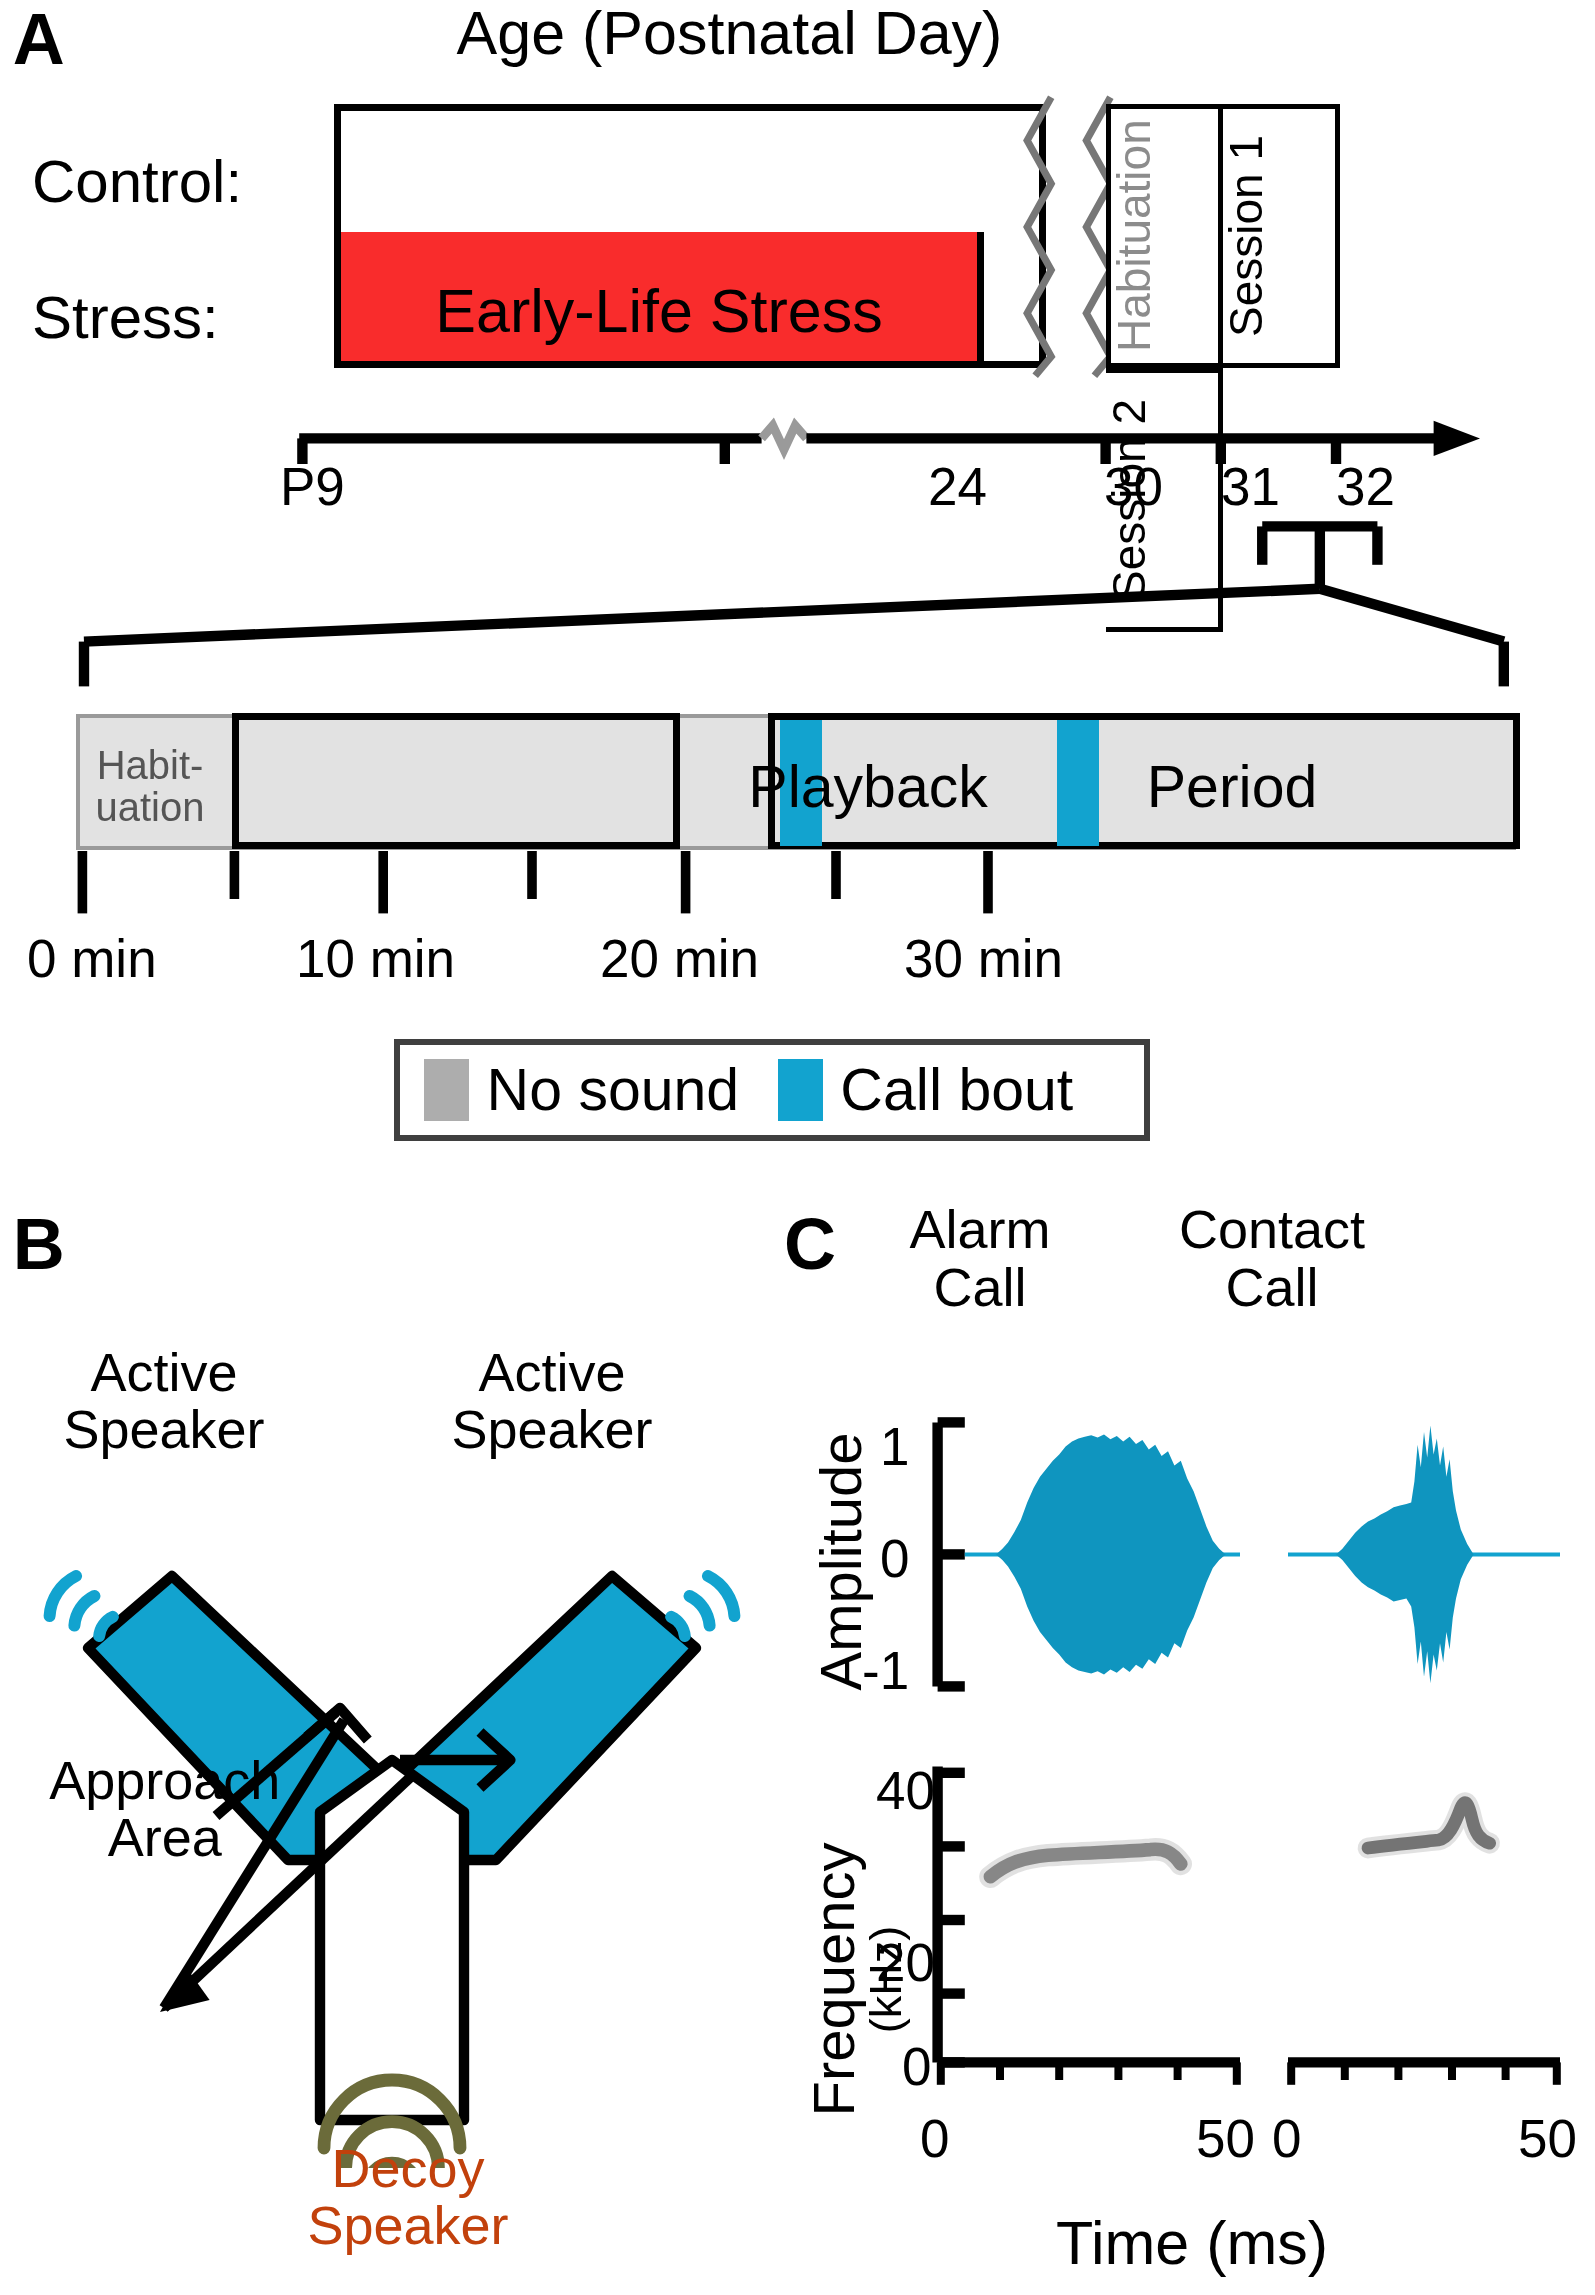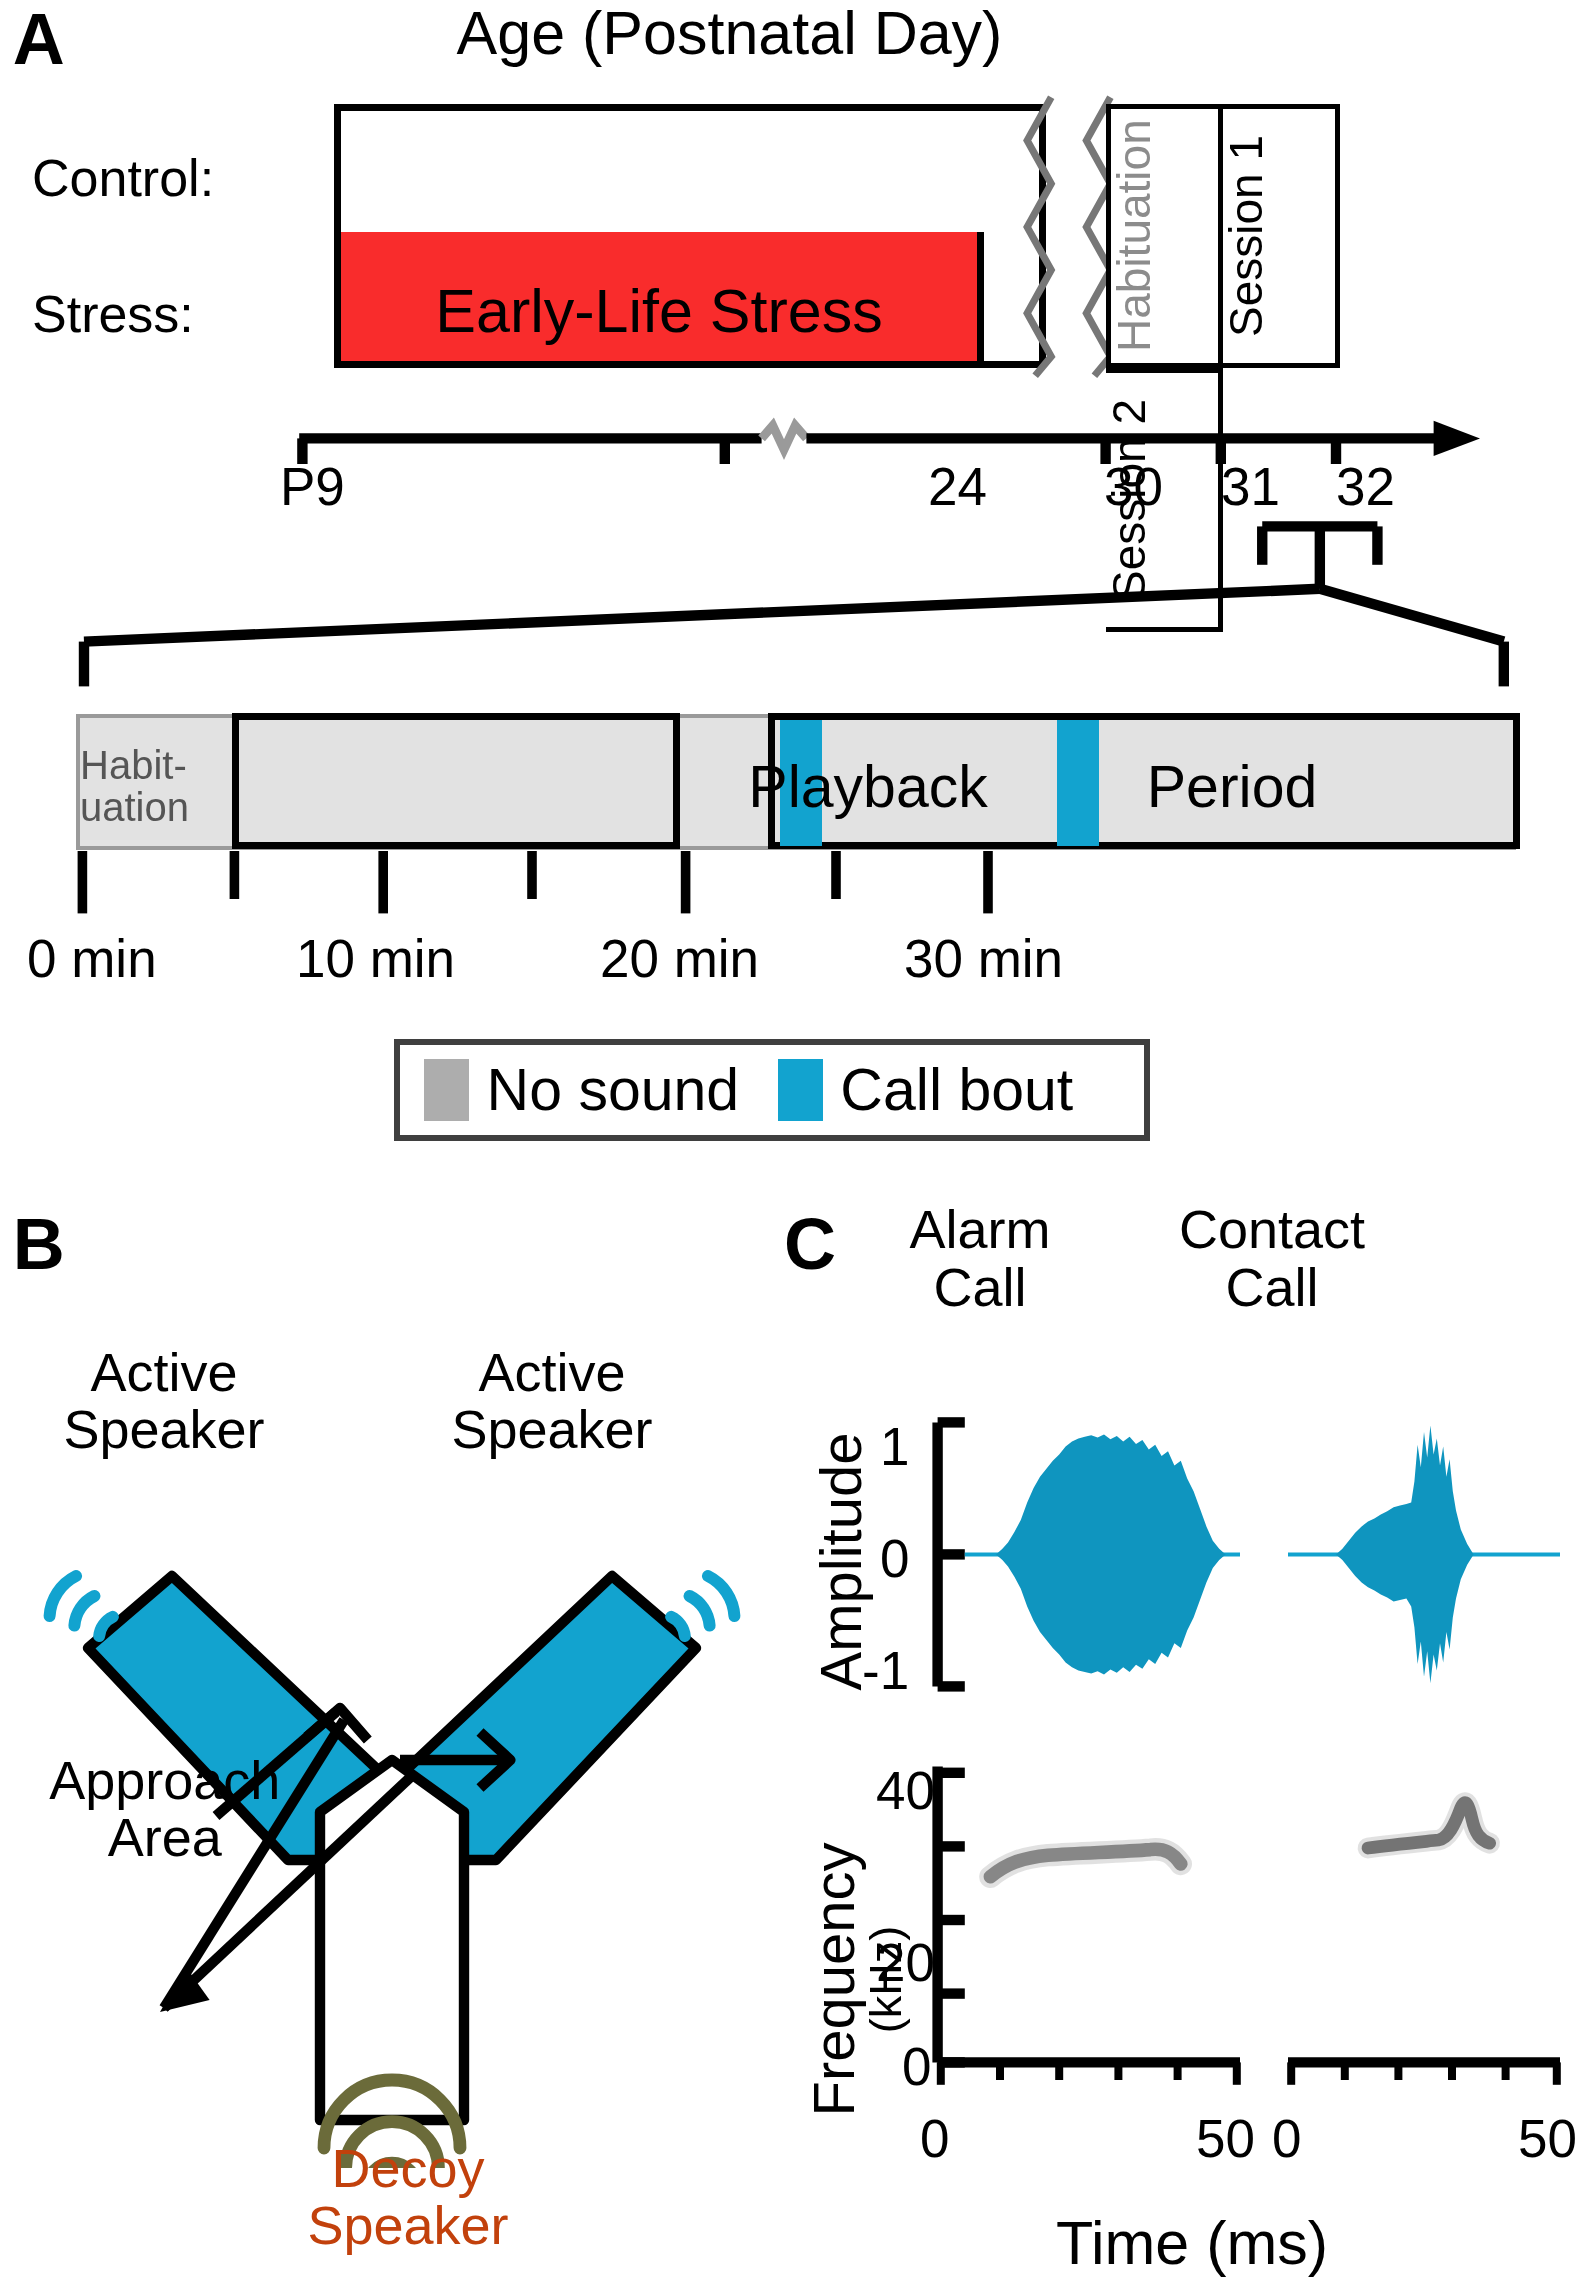--- a/index.html
+++ b/index.html
@@ -4,21 +4,21 @@
 <style>
   html,body{margin:0;padding:0;background:#fff;}
   body{
     width:1595px;height:2295px;position:relative;overflow:hidden;
     font-family:"Liberation Sans","DejaVu Sans",sans-serif;
     color:#000;
   }
   .abs{position:absolute;}
   .panel-letter{font-weight:bold;font-size:72px;line-height:1;}
   .ttl{font-size:61px;line-height:1;}
-  .lbl{font-size:52px;line-height:1;}
+  .lbl{font-size:60px;line-height:1;}
 
   
   #panelA{left:0;top:0;width:1595px;height:1168px;}
   #a-letter{left:12.8px;top:3.2px;}
   #a-title{left:0;top:3.2px;width:1459px;text-align:center;}
 
   #ctrl-label{left:32px;top:152px;}
   #stress-label{left:32px;top:288px;}
 
   
@@ -54,21 +54,21 @@
   #sess-tl{left:76px;top:714px;width:1440px;height:136px;
            box-sizing:border-box;border:4.8px solid #9a9a9a;background:#e2e2e2;}
   .inner-box{position:absolute;box-sizing:border-box;border:7.2px solid #000;background:#e2e2e2;}
   #ib-baseline{left:152px;top:-4.8px;width:448px;height:136px;}
   #ib-playback{left:688px;top:-4.8px;width:752px;height:136px;}
   .bout{position:absolute;top:0;width:42px;height:126px;background:#12a3cf;}
   #bout1{left:4.8px;}
   #bout2{left:282px;}
 
   .tl-txt{position:absolute;font-size:59px;line-height:1;white-space:nowrap;}
-  #t-habit{left:80px;top:744px;width:140px;font-size:40px;color:#555;line-height:1.05;}
+  #t-habit{left:80px;top:744px;width:140px;text-align:center;font-size:40px;color:#555;line-height:1.05;}
   #t-base{left:228px;top:758px;width:448px;text-align:center;}
   #t-play{left:696px;top:758px;width:344px;text-align:center;}
   #t-period{left:1064px;top:758px;width:336px;text-align:center;}
   .mnum{position:absolute;font-size:53px;}
 
   
   #legend{left:394px;top:1039px;width:756px;height:102px;
           box-sizing:border-box;border:6.4px solid #3f3f3f;background:#fff;
           display:flex;align-items:center;gap:17.6px;padding-left:24px;}
   .sw{width:45px;height:62px;flex:0 0 auto;}

